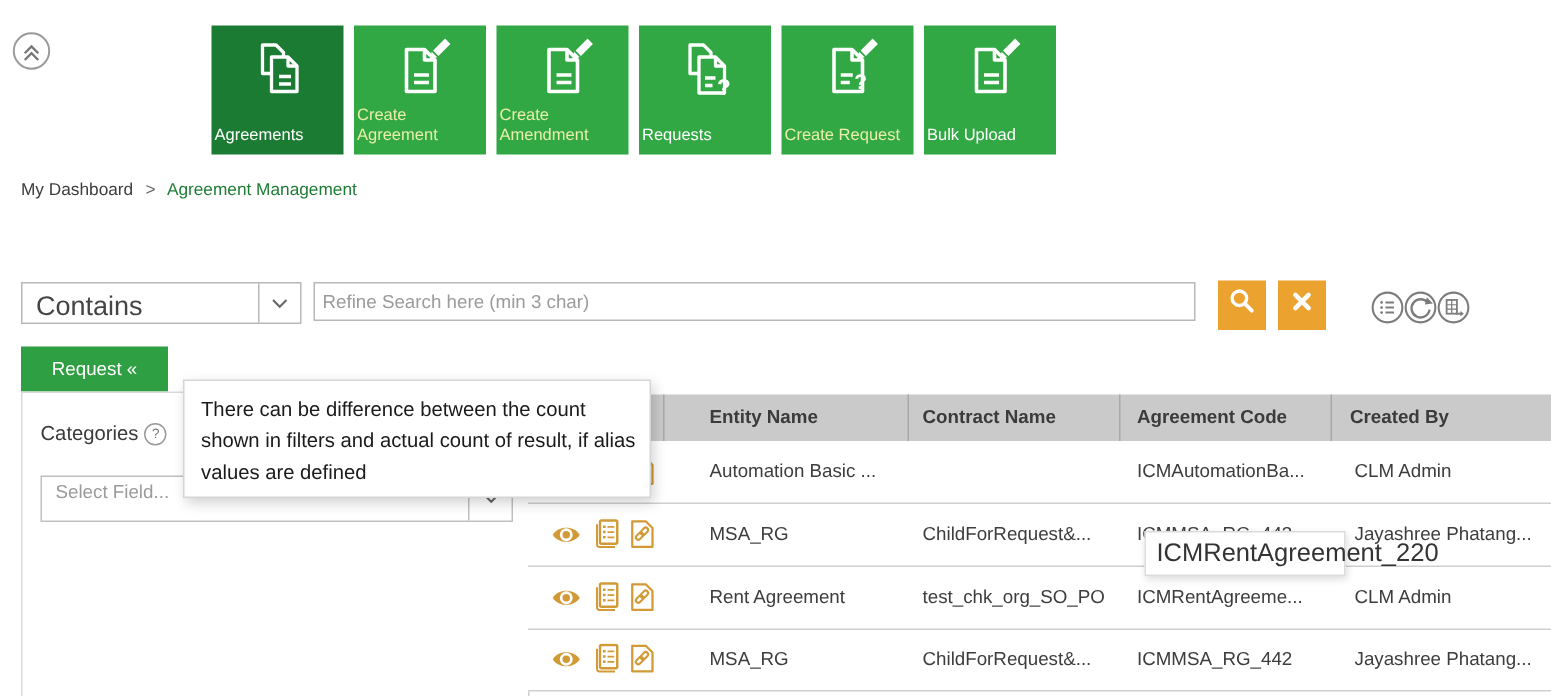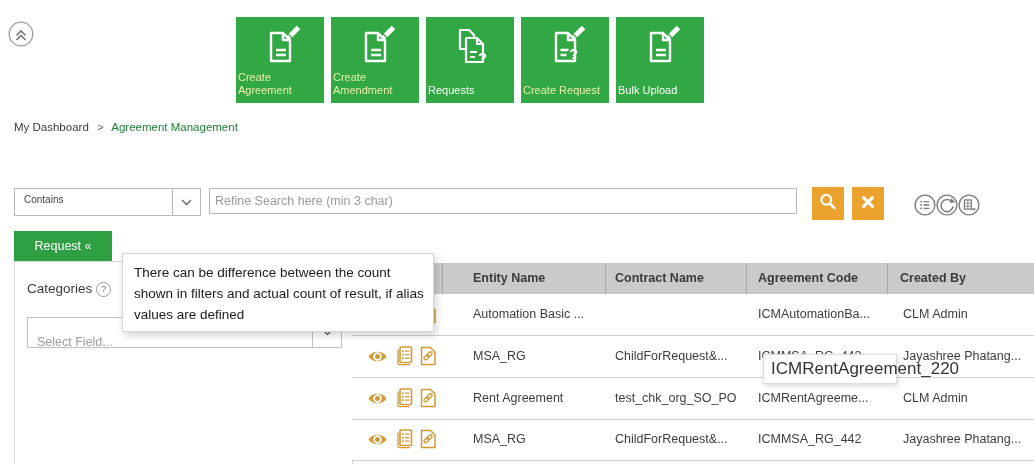--- a/index.html
+++ b/index.html
@@ -17,21 +17,21 @@
   .tb-label.cream{color:#e9efa9;}
 
   
   .breadcrumb{left:14px;top:121px;font-size:11.5px;color:#3c3c3c;}
   .breadcrumb .sep{color:#666;margin:0 5px;}
   .breadcrumb .active{color:#1e7d34;}
   .crumb{cursor:pointer;}
 
   
   .op-select{left:14px;top:188px;width:185px;height:26px;border:1px solid #b8b8b8;
-             background:#fff;font-size:10px;color:#444;cursor:pointer;}
+             background:#fff;font-size:18px;color:#444;cursor:pointer;}
   .op-select .txt{position:absolute;left:9px;top:5px;}
   .op-select .chev{position:absolute;right:0;top:0;width:27px;height:100%;
                    border-left:1px solid #b8b8b8;display:flex;align-items:center;justify-content:center;}
   .search-input{left:209px;top:188px;width:576px;height:24px;border:1px solid #b8b8b8;
                 font-size:12.5px;color:#444;padding:0 5px;outline:none;
                 font-family:"Liberation Sans",sans-serif;}
   .search-input::placeholder{color:#9b9b9b;}
   .btn-orange{top:187px;width:32px;height:33px;background:#eba22e;cursor:pointer;
               display:flex;align-items:center;justify-content:center;}
   .circ-icon{top:194px;width:22px;height:22px;cursor:pointer;}
@@ -40,21 +40,21 @@
   .filters-btn{left:14px;top:231px;width:98px;height:30px;background:#2f9f43;color:#fff;
                font-size:12.5px;display:flex;align-items:center;justify-content:center;cursor:pointer;}
   .panel-border-left{left:14px;top:261px;width:1px;height:203px;background:#d9d9d9;}
   .panel-border-top{left:14px;top:261px;width:331px;height:1px;background:#d9d9d9;}
   .categories{left:27px;top:281px;font-size:13.5px;color:#3a3a3a;}
   .help-icon{display:inline-block;width:13px;height:13px;border:1px solid #9a9a9a;border-radius:50%;
              font-size:9px;line-height:13px;text-align:center;color:#777;vertical-align:1px;
              margin-left:4px;cursor:pointer;}
   .field-select{left:27px;top:317px;width:313px;height:29px;border:1px solid #c0c0c0;background:#fff;
                 font-size:12.5px;color:#9b9b9b;cursor:pointer;}
-  .field-select .txt{position:absolute;left:9px;top:17px;}
+  .field-select .txt{position:absolute;left:9px;top:3px;}
   .field-select .chev{position:absolute;right:0;top:0;width:28px;height:100%;
                       border-left:1px solid #c0c0c0;display:flex;align-items:center;justify-content:center;}
 
   
   .tbl-header{left:352px;top:263px;width:682px;height:31px;background:#cacaca;}
   .tbl-header .col{position:absolute;top:0;height:31px;line-height:31px;font-size:12.5px;
                    font-weight:700;color:#3b3b3b;cursor:pointer;}
   .tbl-header .vsep{position:absolute;top:0;width:1px;height:31px;background:#a8a8a8;}
   .tbl-left-border{left:352px;top:294px;width:1px;height:170px;background:#cfcfcf;}
   .row{left:352px;width:682px;border-bottom:1px solid #cfcfcf;background:#fff;}
@@ -77,20 +77,31 @@
   <div class="abs collapse-btn">
     <span>
       <svg width="26" height="26" viewBox="0 0 26 26">
         <circle cx="13" cy="13" r="11.8" fill="#fff" stroke="#9a9a9a" stroke-width="1.3"></circle>
         <path d="M8.5 14.5 L13 10 L17.5 14.5 M8.5 19 L13 14.5 L17.5 19" fill="none" stroke="#777" stroke-width="1.6"></path>
       </svg>
     </span>
   </div>
 
 
+  <div class="abs tb-btn selected" style="left:141px">
+    <span class="tb-icon">
+      <svg width="46" height="46" viewBox="0 0 46 46">
+        <path d="M13 7 h9 l5 5 v14 h-14 z" fill="none" stroke="#fff" stroke-width="2.2" stroke-linejoin="round"></path>
+        <path d="M19 15 h11 l6 6 v17 h-17 z" fill="#1b7b33" stroke="#fff" stroke-width="2.2" stroke-linejoin="round"></path>
+        <path d="M30 15 v6 h6" fill="none" stroke="#fff" stroke-width="2.2" stroke-linejoin="round"></path>
+        <path d="M24 28 h8 M24 33 h8" stroke="#fff" stroke-width="2.2"></path>
+      </svg>
+    </span>
+    <span class="tb-label">Agreements</span>
+  </div>
 
   <div class="abs tb-btn" style="left:236px">
     <span class="tb-icon">
       <svg width="46" height="46" viewBox="0 0 46 46">
         <path d="M14 10 h12 l7 7 v21 h-19 z" fill="none" stroke="#fff" stroke-width="2.4" stroke-linejoin="round"></path>
         <path d="M26 10 v7 h7" fill="none" stroke="#fff" stroke-width="2.4" stroke-linejoin="round"></path>
         <path d="M19 27 h10 M19 32 h10" stroke="#fff" stroke-width="2.4"></path>
         <path d="M33.5 12.5 L41.5 4.5" stroke="#fff" stroke-width="5"></path>
         <path d="M29.5 16.5 L34.5 15.2 L30.8 11.5 Z" fill="#fff"></path>
       </svg>

